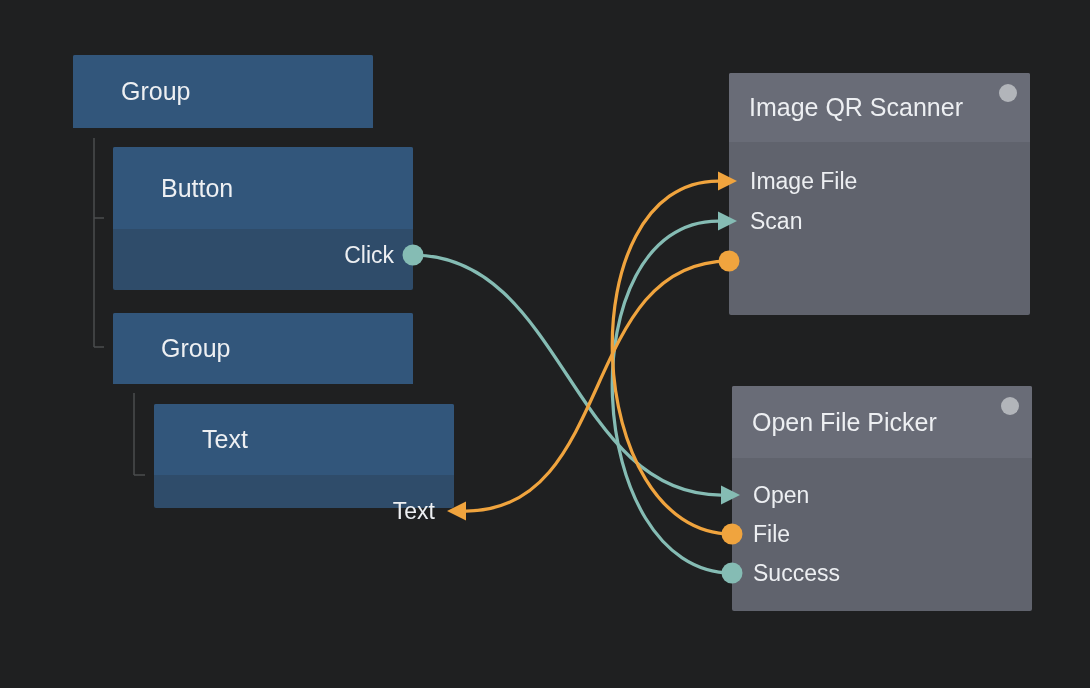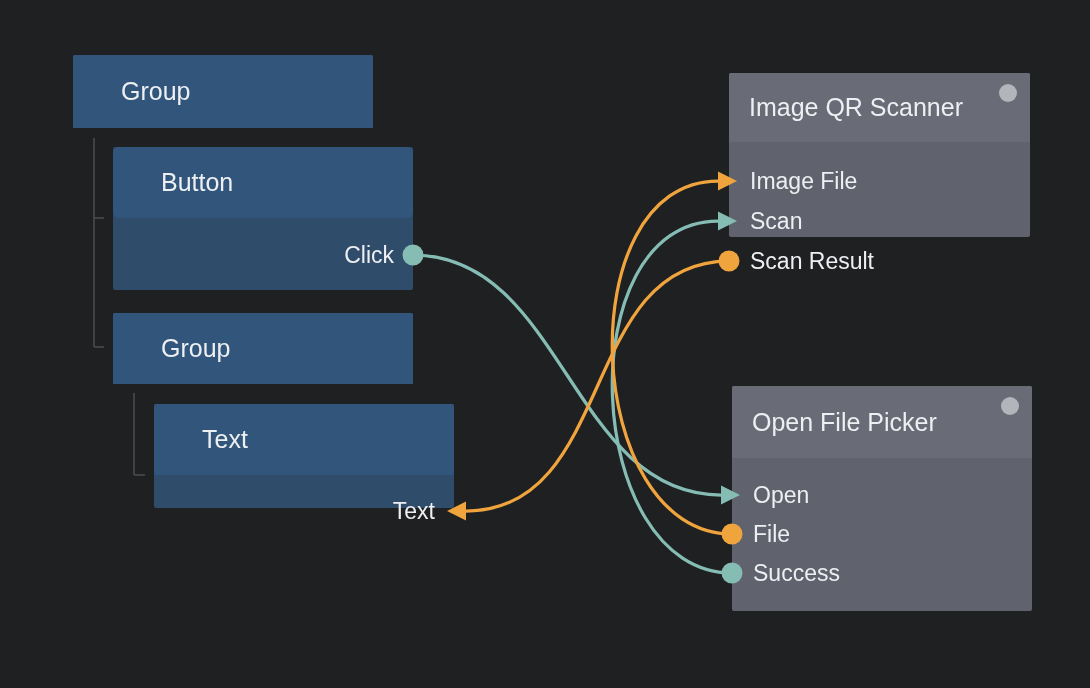--- a/index.html
+++ b/index.html
@@ -46,21 +46,21 @@
       <path d="M134 393 V475 M134 475 h11" fill="none" stroke="#4b4c4e" stroke-width="1.5"></path>
     </svg>
 
   <div class="node blue" style="left: 73px; top: 55px; width: 300px; height: 73px;">
     <div class="node-header" style="height: 73px;">
       <span class="node-title">Group</span>
     </div>
   </div>
 
   <div class="node blue" style="left: 113px; top: 147px; width: 300px; height: 143px;">
-    <div class="node-header" style="height: 71px; border-radius: 6px;">
+    <div class="node-header" style="height: 82px;">
       <span class="node-title">Button</span>
     </div>
     <div class="port-row align-right" style="top: 91px;">
       <span>Click</span>
     </div>
   </div>
 
   <div class="node blue" style="left: 113px; top: 313px; width: 300px; height: 71px;">
     <div class="node-header" style="height: 71px;">
       <span class="node-title">Group</span>
@@ -69,33 +69,30 @@
 
   <div class="node blue" style="left: 154px; top: 404px; width: 300px; height: 104px;">
     <div class="node-header" style="height: 71px;">
       <span class="node-title">Text</span>
     </div>
     <div class="port-row align-right" style="top: 90px;">
       <span>Text</span>
     </div>
   </div>
 
-  <div class="node gray" style="left: 729px; top: 73px; width: 301px; height: 164px;">
+  <div class="node gray" style="left: 729px; top: 73px; width: 301px; height: 242px;">
     <div class="node-header" style="height: 69px;">
       <span class="node-title">Image QR Scanner</span>
     </div>
     <span class="badge"></span>
     <div class="port-row" style="top: 91px;">
       <span>Image File</span>
     </div>
     <div class="port-row" style="top: 131px;">
       <span>Scan</span>
-    </div>
-    <div class="port-row" style="top: 171px;">
-      <span>Scan Result</span>
     </div>
   </div>
 
   <div class="node gray" style="left: 732px; top: 386px; width: 300px; height: 225px;">
     <div class="node-header" style="height: 72px;">
       <span class="node-title">Open File Picker</span>
     </div>
     <span class="badge"></span>
     <div class="port-row" style="top: 92px;">
       <span>Open</span>

